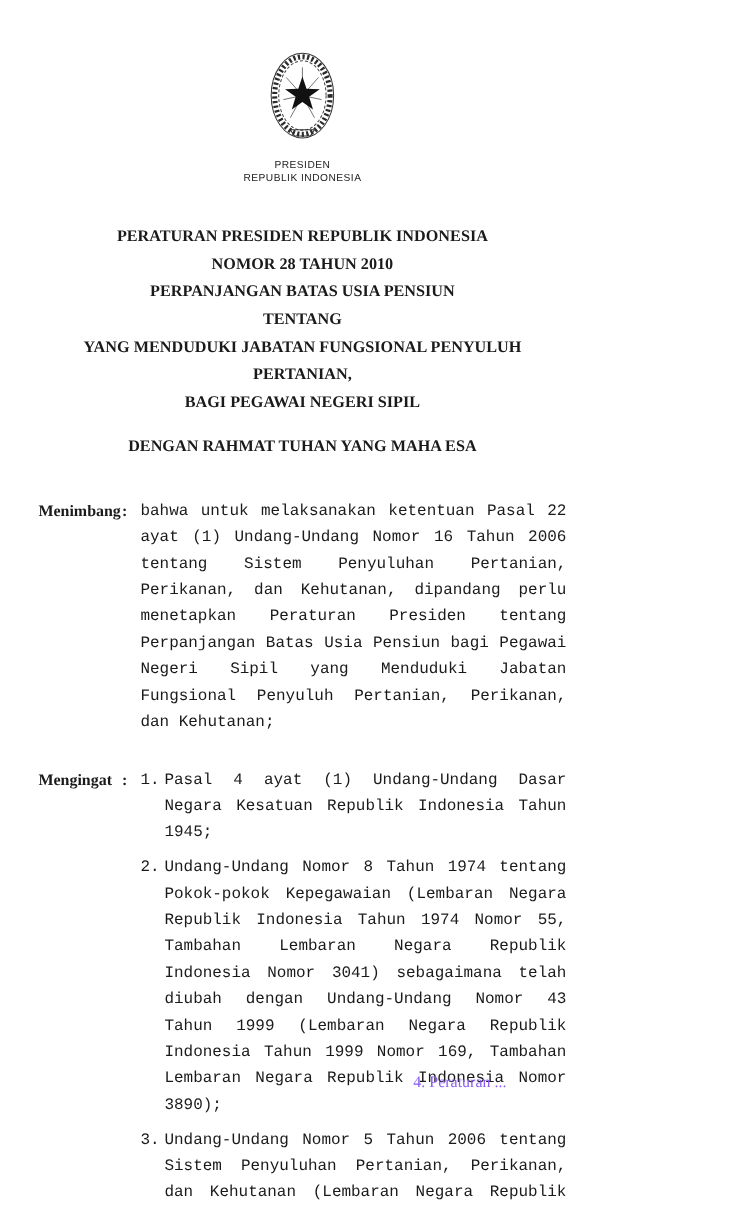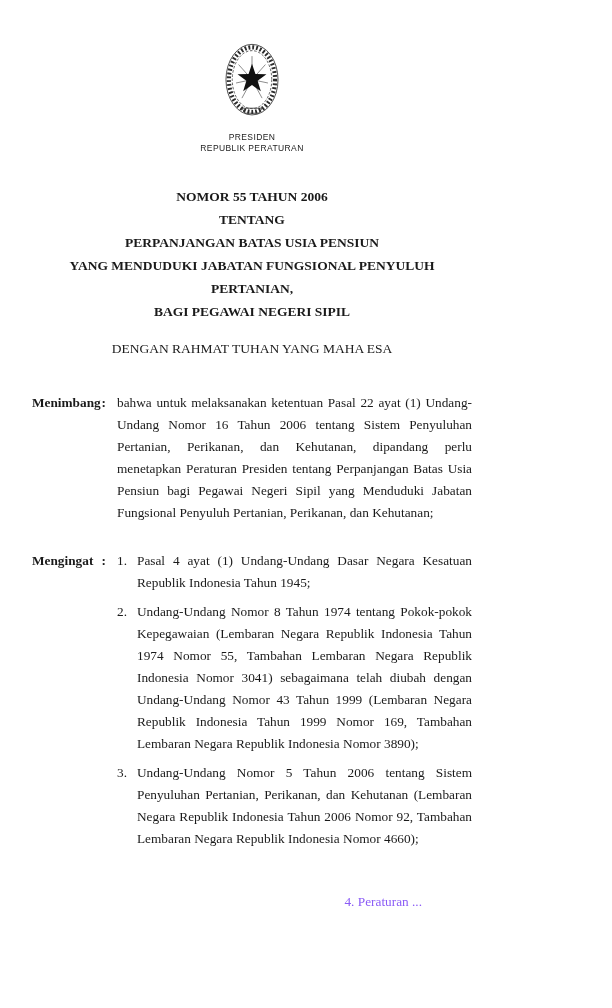--- a/index.html
+++ b/index.html
@@ -45,21 +45,21 @@
   .title-block {
     margin-top: 32px;
     text-align: center;
     font-weight: bold;
     font-size: 13.5px;
     line-height: 23px;
   }
   .invocation {
     margin-top: 14px;
     text-align: center;
-    font-weight: normal;
+    font-weight: bold;
     font-size: 13.5px;
     line-height: 23px;
   }
   .authority {
     margin-top: 20px;
     text-align: center;
     font-weight: bold;
     font-size: 13.5px;
     line-height: 23px;
   }
@@ -79,20 +79,21 @@
     justify-content: space-between;
     padding-right: 0;
   }
   .section-gap {
     width: 11px;
     flex-shrink: 0;
   }
   .section-body {
     flex: 1;
     text-align: justify;
+    font-family: Liberation Mono, monospace;
   }
   .list-row {
     display: flex;
     align-items: flex-start;
   }
   .list-row + .list-row { margin-top: 7px; }
   .list-num {
     width: 14px;
     flex-shrink: 0;
   }
@@ -135,30 +136,31 @@
         <line x1="50" y1="48" x2="62" y2="70"></line>
         <line x1="50" y1="48" x2="38" y2="70"></line>
       </g>
 
       <polygon points="50,29 54.1,41.3 67.2,41.7 56.7,49.2 60.5,61.8 50,54.5 39.5,61.8 43.3,49.2 32.8,41.7 45.9,41.3" fill="#111111"></polygon>
 
       <path d="M38 82 L62 82 L58 88 L42 88 Z" fill="none" stroke="#333333" stroke-width="1"></path>
     </svg>
     <div class="emblem-caption">
       <div>PRESIDEN</div>
-      <div>REPUBLIK PERATURAN</div>
+      <div>REPUBLIK INDONESIA</div>
     </div>
   </div>
 
   <div class="content">
 
     <div class="title-block">
-      <div>NOMOR 55 TAHUN 2006</div>
+      <div>PERATURAN PRESIDEN REPUBLIK INDONESIA</div>
+      <div>NOMOR 28 TAHUN 2010</div>
+      <div>PERPANJANGAN BATAS USIA PENSIUN</div>
       <div>TENTANG</div>
-      <div>PERPANJANGAN BATAS USIA PENSIUN</div>
       <div>YANG MENDUDUKI JABATAN FUNGSIONAL PENYULUH PERTANIAN,</div>
       <div>BAGI PEGAWAI NEGERI SIPIL</div>
     </div>
 
     <div class="invocation">DENGAN RAHMAT TUHAN YANG MAHA ESA</div>
 
 
     <div class="section considering">
       <div class="section-label">
         <span>Menimbang</span>

